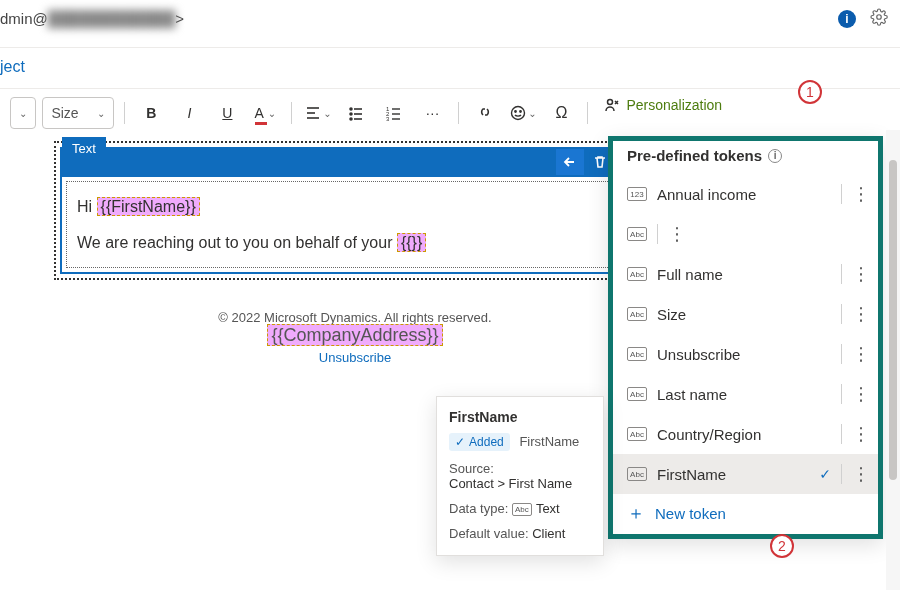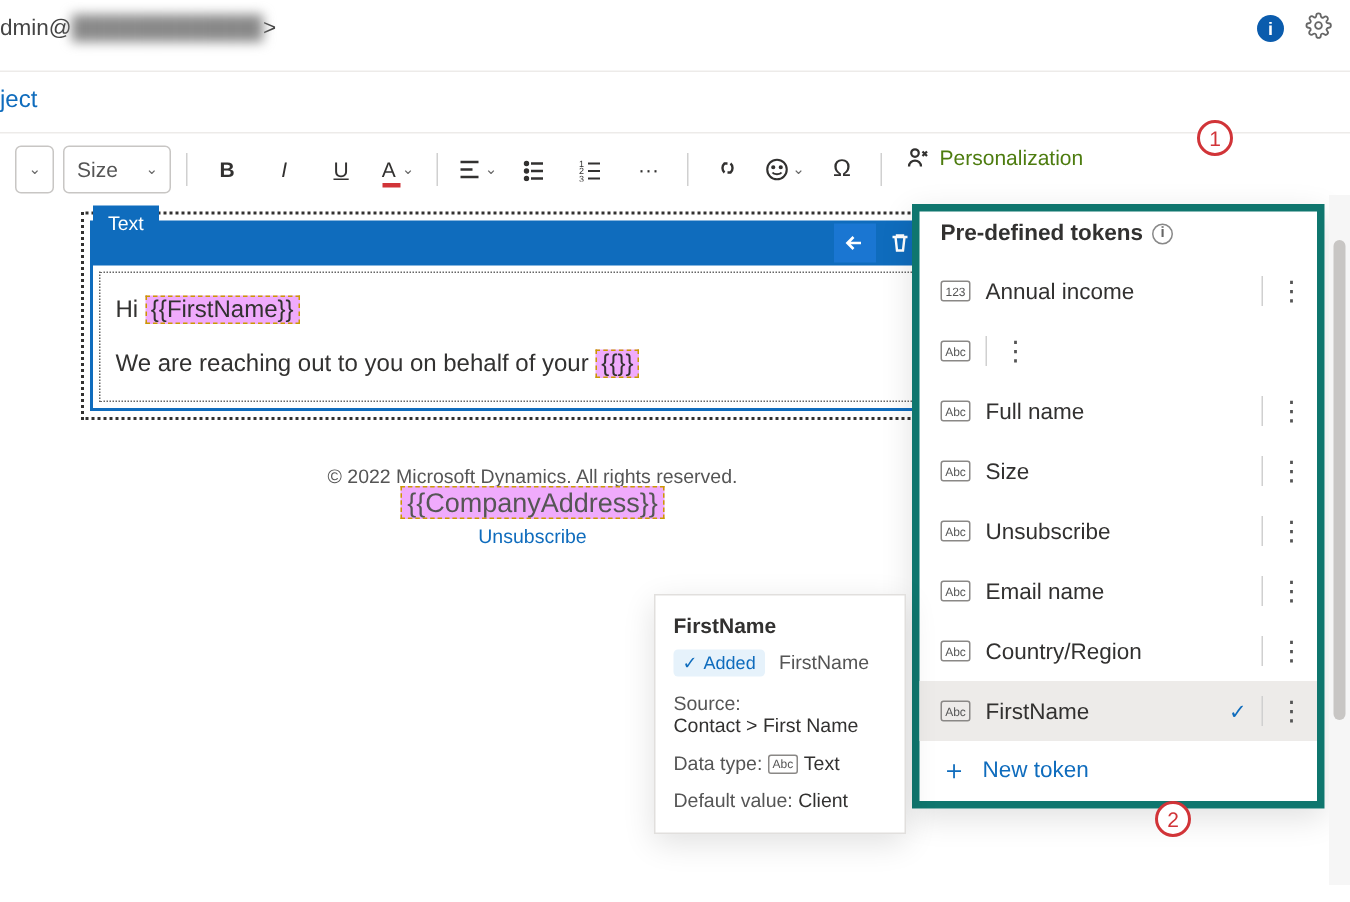--- a/index.html
+++ b/index.html
@@ -334,21 +334,21 @@
       <span class="tok-more">⋮</span>
   </div>
   <div class="tok-row">
     <span class="tok-type">Abc</span>
     <span class="tok-label">Unsubscribe</span>
     <span class="tok-sep"></span>
       <span class="tok-more">⋮</span>
   </div>
   <div class="tok-row">
     <span class="tok-type">Abc</span>
-    <span class="tok-label">Email name</span>
+    <span class="tok-label">Last name</span>
     <span class="tok-sep"></span>
       <span class="tok-more">⋮</span>
   </div>
   <div class="tok-row">
     <span class="tok-type">Abc</span>
     <span class="tok-label">Country/Region</span>
     <span class="tok-sep"></span>
       <span class="tok-more">⋮</span>
   </div>
   <div class="tok-row selected">

